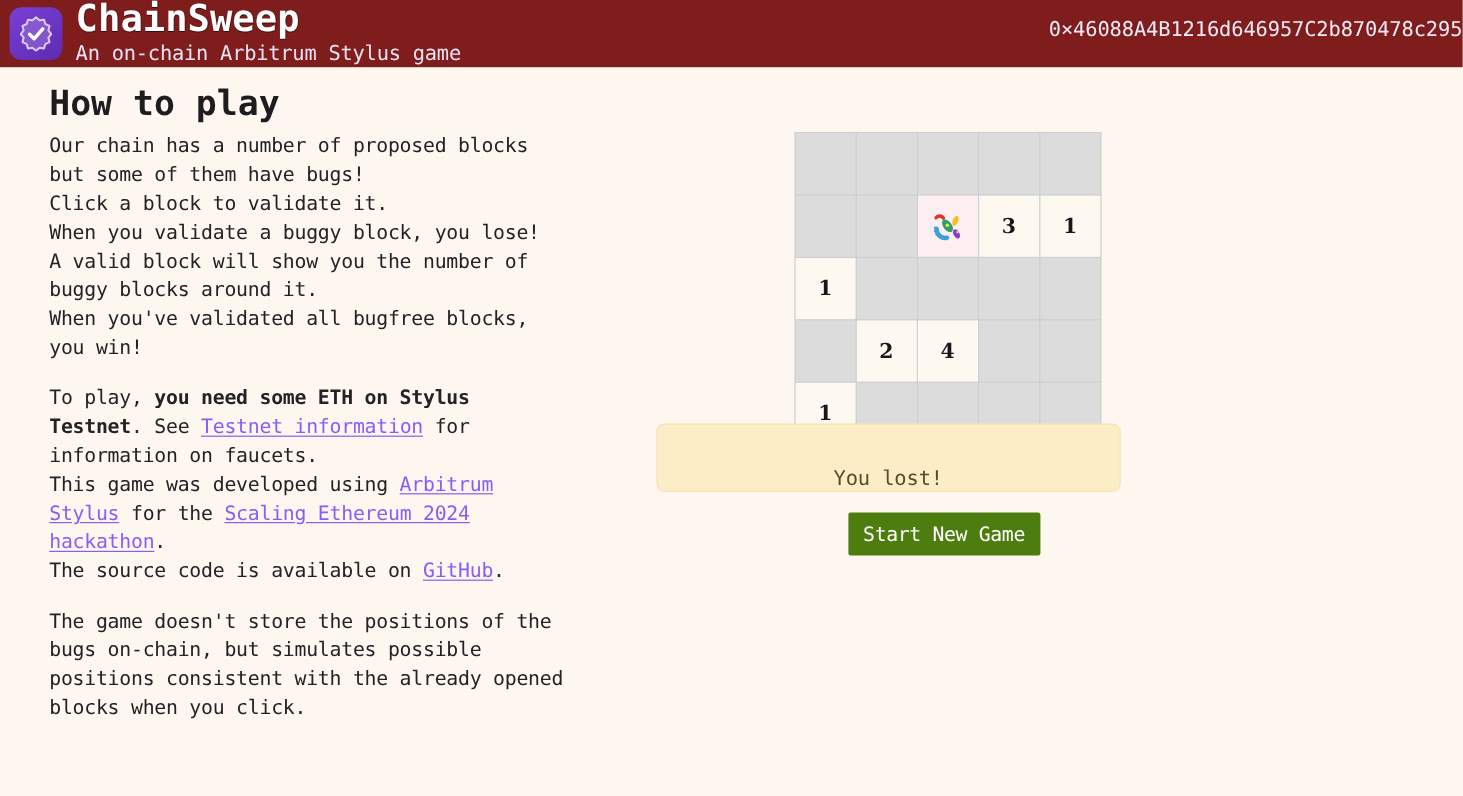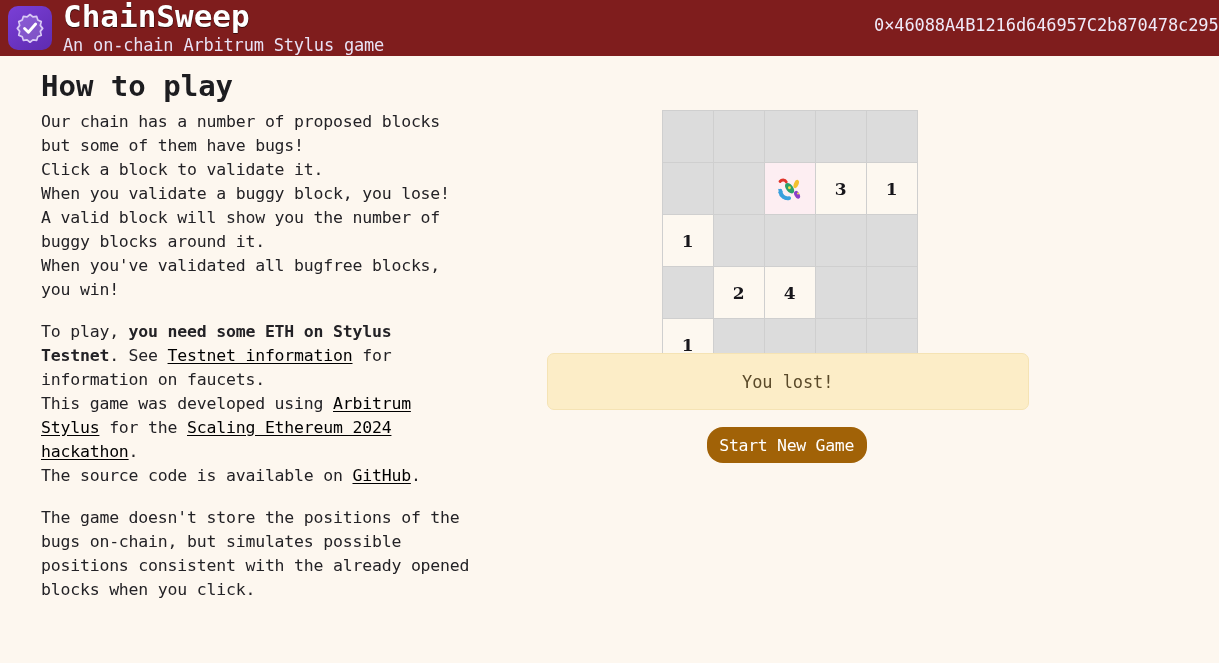--- a/index.html
+++ b/index.html
@@ -101,21 +101,21 @@
     font-size: 16.5px;
     line-height: 24px;
     color: #232226;
     letter-spacing: -0.2px;
     white-space: nowrap;
   }
   .para { margin-top: 18px; }
   .para .body-line { white-space: normal; max-width: 430px; }
   b { font-weight: 700; }
   a.link {
-    color: #000000;
+    color: #8b5cf6;
     text-decoration: underline;
     text-underline-offset: 2px;
   }
 
   
   .board {
     position: absolute;
     left: 5px;
     top: 54px;
     display: grid;
@@ -138,44 +138,44 @@
   .cell.closed { background: #dcdcdc; }
   .cell.open   { background: #fdf8f0; }
   .cell.bug    { background: #fdeef2; font-size: 27px; }
   .cell.bug svg { display: block; }
 
   
   .status {
     position: absolute;
     left: -110px;
     top: 297px;
-    width: 482px;
+    width: 387px;
     height: 57px;
     background: #fcedc7;
     border: 1px solid #f5e3b4;
     border-radius: 7px;
     display: flex;
-    align-items: center;
+    align-items: flex-end;
     justify-content: center;
     font-size: 17px;
     color: #5a4a2a;
     letter-spacing: -0.1px;
   }
 
   
   .new-game {
     position: absolute;
     left: 50px;
     top: 371px;
     width: 160px;
     height: 36px;
-    background: #a16207;
+    background: #4d7c0f;
     color: #ffffff;
     border: none;
-    border-radius: 16px;
+    border-radius: 2px;
     font-size: 16.5px;
     font-family: "DejaVu Sans Mono", "Liberation Mono", monospace;
     letter-spacing: -0.3px;
     cursor: pointer;
     display: flex;
     align-items: center;
     justify-content: center;
   }
 </style>
 </head>

